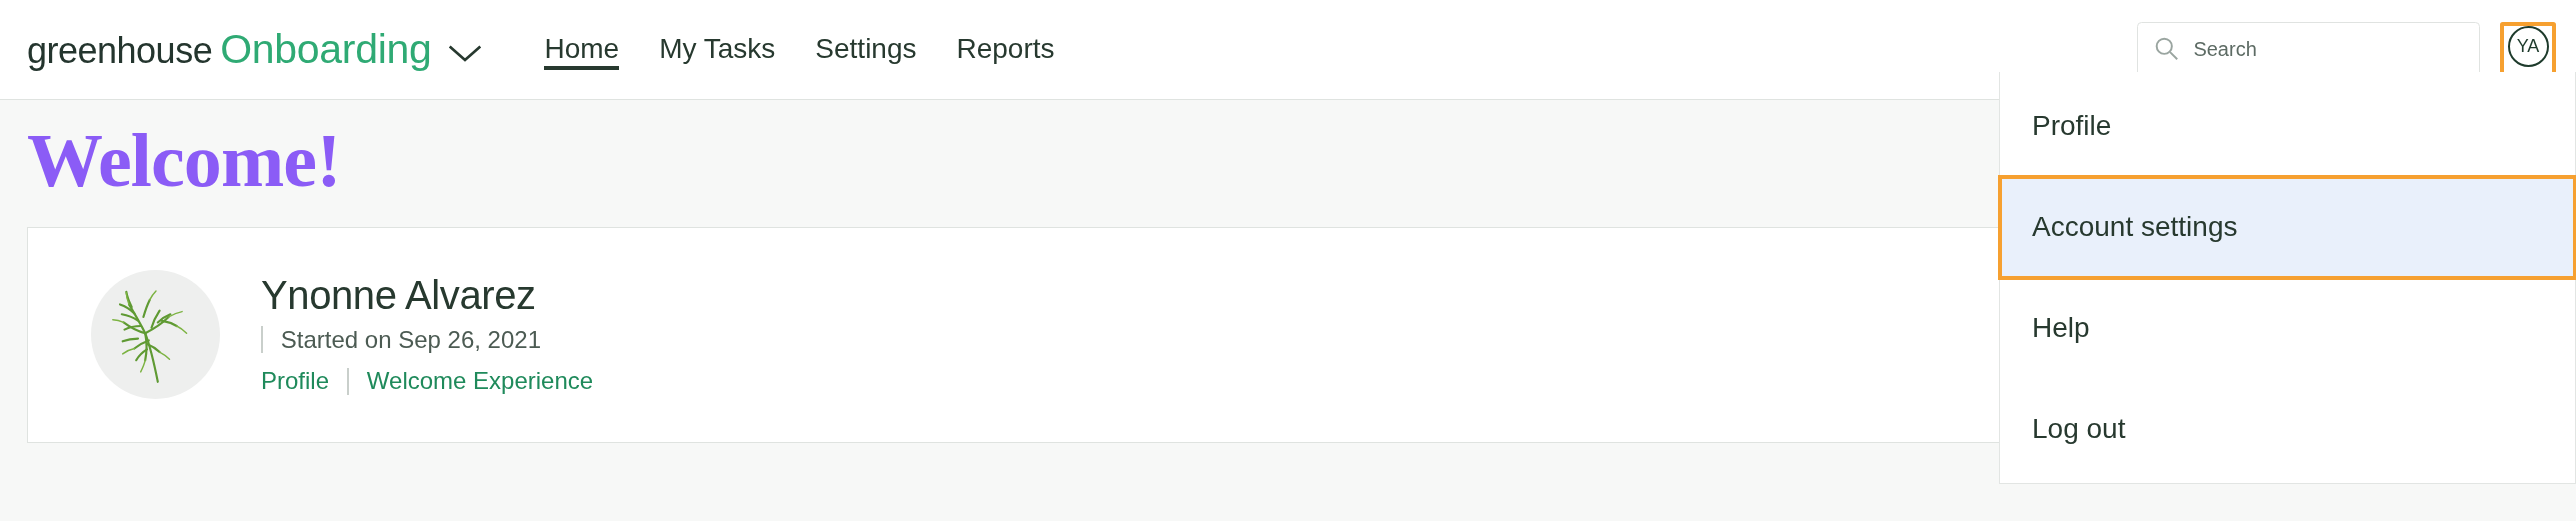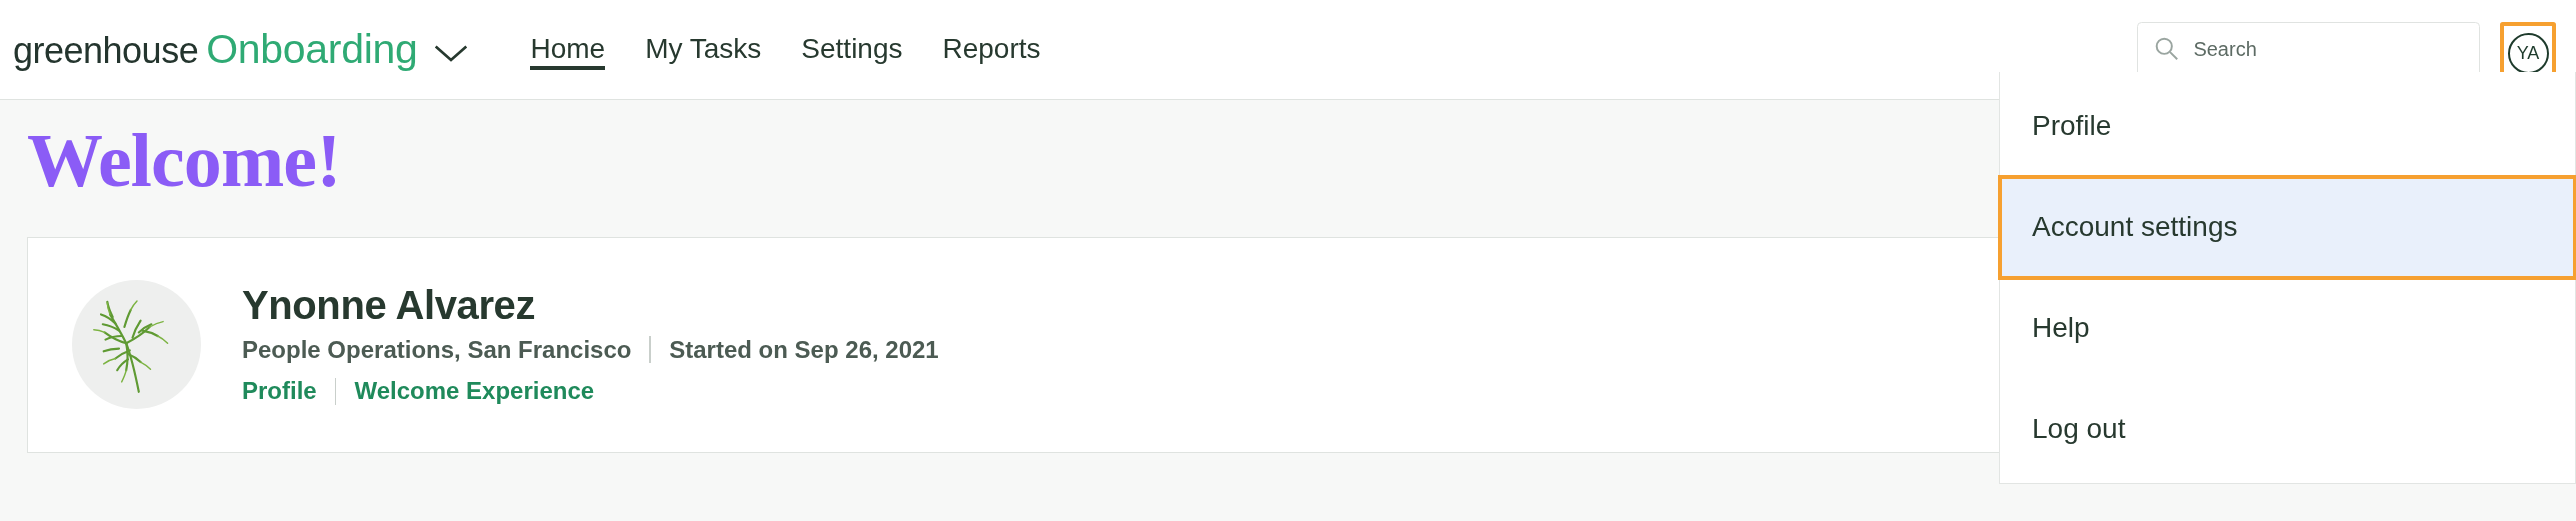--- a/index.html
+++ b/index.html
@@ -12,21 +12,21 @@
   }
 
   
   .topbar {
     position: relative;
     height: 100px;
     background: #ffffff;
     border-bottom: 1.8px solid #dfe3e0;
     display: flex;
     align-items: center;
-    padding-left: 13px;
+    padding-left: 27px;
     z-index: 5;
   }
   .logo {
     display: flex;
     align-items: baseline;
     gap: 0px;
     white-space: nowrap;
     cursor: pointer;
   }
   .logo-green-dark {
@@ -98,21 +98,21 @@
   .search-placeholder {
     font-size: 20px;
     color: #5d6b64;
   }
   .avatar-wrap {
     width: 56px;
     height: 56px;
     border: 4.5px solid #f6a030;
     border-radius: 2.7px;
     display: flex;
-    align-items: flex-end;
+    align-items: flex-start;
     justify-content: center;
     background: #fff;
     cursor: pointer;
   }
   .avatar-circle {
     width: 41px;
     height: 41px;
     border-radius: 50%;
     border: 2.7px solid #1e3b2c;
     display: flex;
@@ -163,30 +163,29 @@
   }
   .page-title {
     font-family: "Liberation Serif", serif;
     font-size: 76px;
     color: #8b5cf6;
     line-height: 1;
     padding-top: 21.6px;
     letter-spacing: -0.9px;
   }
   .profile-card {
-    margin-top: 39px;
+    margin-top: 29px;
     margin-right: 27px;
     background: #ffffff;
     border: 1.8px solid #dfe3e0;
     height: 216px;
     display: flex;
     align-items: center;
-    padding-left: 44px;
+    padding-left: 63px;
     gap: 41px;
-    font-weight: bold;
   }
   .profile-photo {
     width: 129px;
     height: 129px;
     border-radius: 50%;
     background: #eeefee;
     flex: 0 0 auto;
     display: flex;
     align-items: center;
     justify-content: center;
@@ -327,21 +326,20 @@
           <path d="M64 79 C68 81 72 84 75 87"></path>
           <path d="M53 21 C55 17 57 14 60 11"></path>
           <path d="M83 50 C87 52 91 55 94 58"></path>
         </g>
       </svg>
     </div>
 
     <div class="profile-info">
       <div class="profile-name">Ynonne Alvarez</div>
       <div class="profile-meta">
-        <span>People Operations, San Francisco</span>
         <span class="vdiv"></span>
         <span>Started on Sep 26, 2021</span>
       </div>
       <div class="profile-links">
         <a>Profile</a>
         <span class="vdiv"></span>
         <a>Welcome Experience</a>
       </div>
     </div>
 

